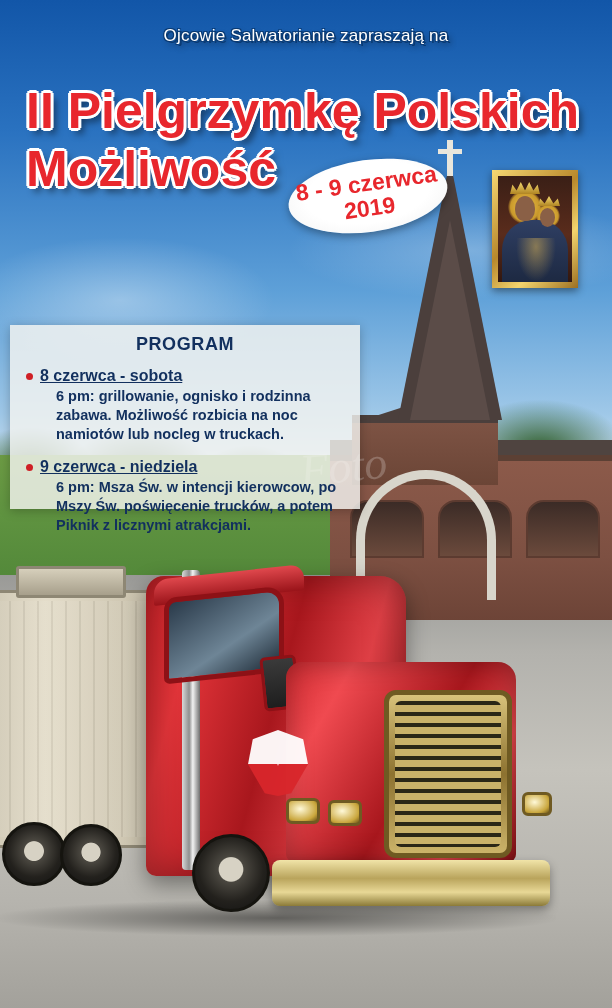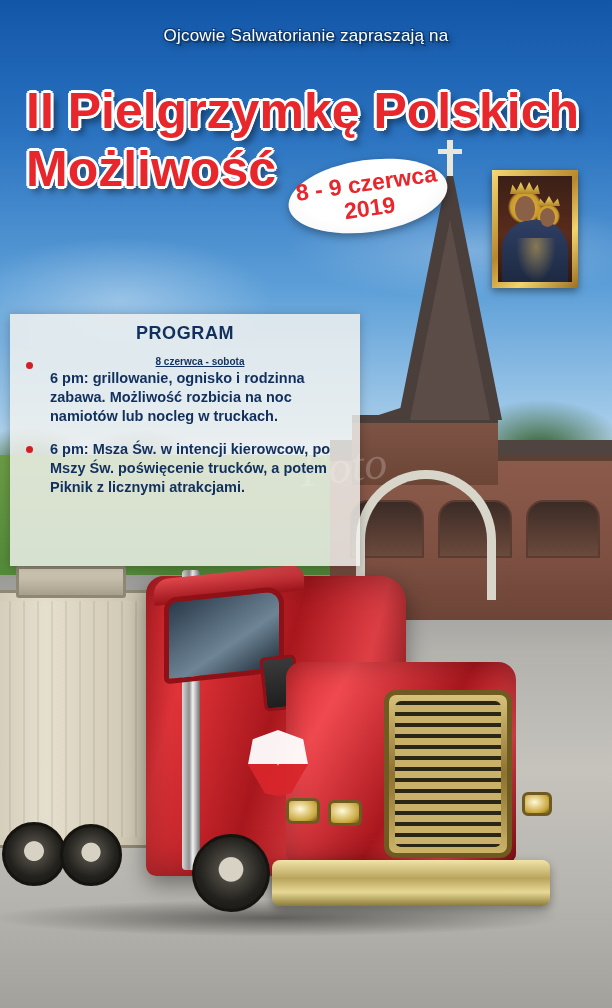--- a/index.html
+++ b/index.html
@@ -297,48 +297,47 @@
     font-size: 23px; font-weight: bold; line-height: 25px;
   }
   .venue {
     position: absolute; left: 0; top: 248px; width: 450px;
     text-align: center;
     color: #12305e;
     font-size: 19px; font-weight: bold; line-height: 26px;
     text-shadow: 1px 1px 0 rgba(255,255,255,0.8);
   }
   .program-panel {
-    position: absolute; left: 10px; top: 314px; width: 350px; height: 252px;
+    position: absolute; left: 10px; top: 325px; width: 350px; height: 184px;
     background: rgba(244,244,240,0.82);
     box-shadow: 0 2px 10px rgba(0,0,0,0.25);
   }
   .program-title {
     text-align: center;
     color: #12305e;
     font-size: 18px; font-weight: bold;
     padding: 9px 0 12px 0;
     letter-spacing: 0.6px;
   }
   .program-item { padding: 0 0 14px 16px; position: relative; }
   .bullet {
     position: absolute; left: 16px; top: 6px; width: 7px; height: 7px;
     background: #cf1f25; border-radius: 50%;
   }
   .item-head {
     display: block;
     margin-left: 14px;
     color: #12305e;
-    font-size: 10px; font-weight: bold;
+    font-size: 16px; font-weight: bold;
     text-decoration: underline;
     padding-bottom: 2px;
-    text-align: center;
   }
   .item-body {
     display: block;
-    margin-left: 24px;
+    margin-left: 30px;
     color: #12305e;
     font-size: 14.5px; font-weight: bold; line-height: 19px;
   }
   .watermark {
     position: absolute; left: 300px; top: 440px;
     font-size: 46px; color: rgba(255,255,255,0.22);
     font-family: "Liberation Serif", serif; font-style: italic;
     transform: rotate(-6deg);
     pointer-events: none;
   }
@@ -418,17 +417,18 @@
     <div class="program-title">PROGRAM</div>
 
     <div class="program-item">
       <span class="bullet"></span>
       <span class="item-head">8 czerwca - sobota</span>
       <span class="item-body">6 pm: grillowanie, ognisko i rodzinna zabawa. Możliwość rozbicia na noc namiotów lub nocleg w truckach.</span>
     </div>
 
     <div class="program-item">
       <span class="bullet"></span>
+      <span class="item-head">9 czerwca - niedziela</span>
       <span class="item-body">6 pm: Msza Św. w intencji kierowcow, po Mszy Św. poświęcenie trucków, a potem Piknik z licznymi atrakcjami.</span>
     </div>
   </div>
 
 </div>
 
 </body></html>

